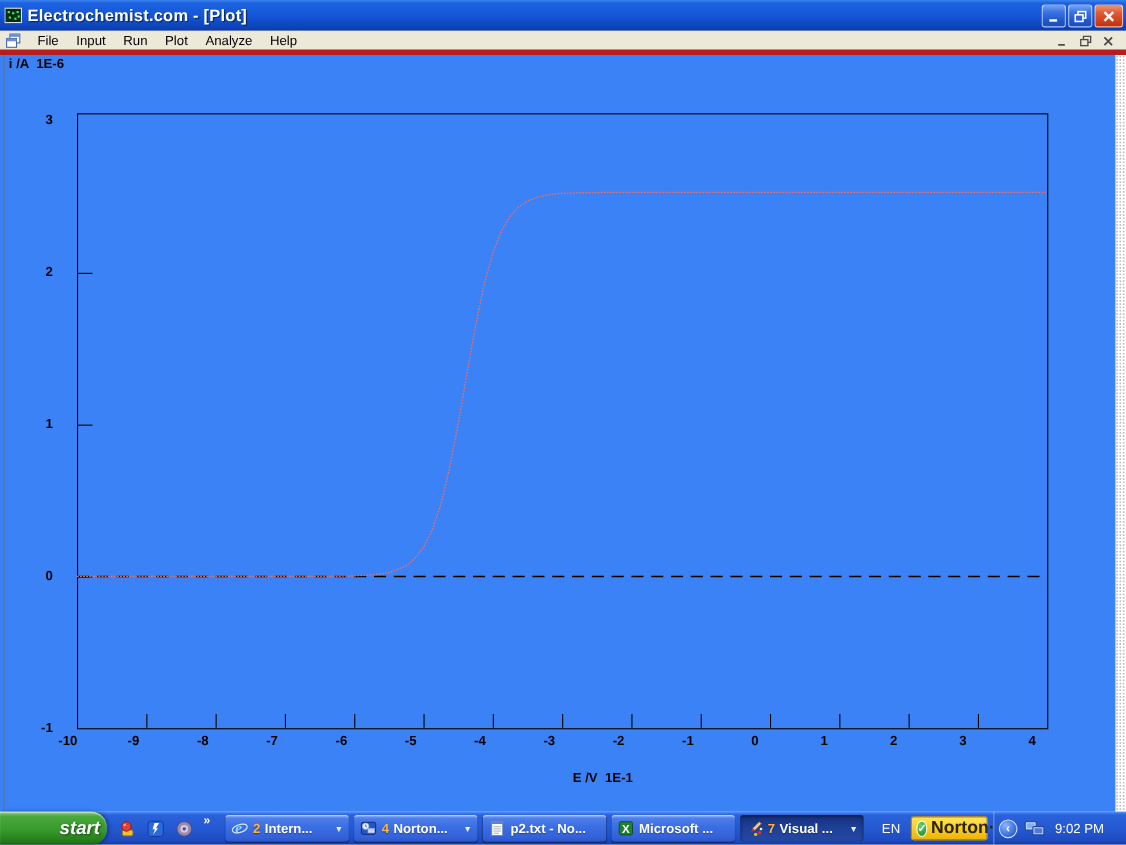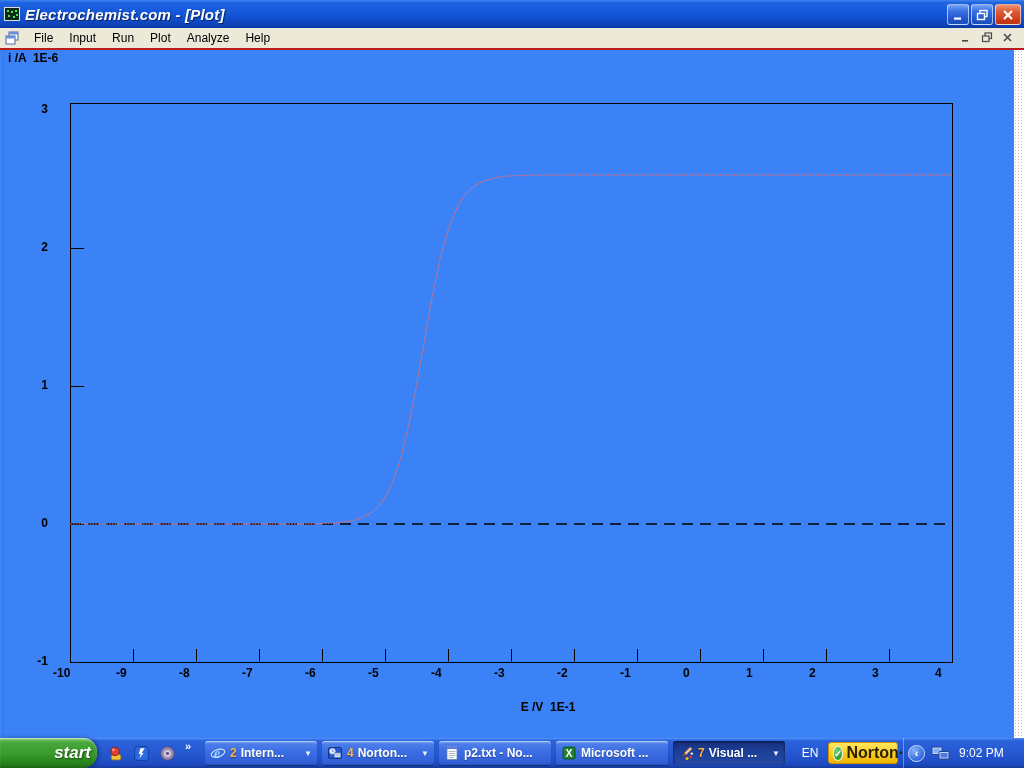--- a/index.html
+++ b/index.html
@@ -5,31 +5,31 @@
   * { margin:0; padding:0; box-sizing:border-box; }
   html,body { width:1024px; height:768px; overflow:hidden; font-family:"Liberation Sans", sans-serif; }
   #screen { position:relative; width:1024px; height:768px; background:#fff; }
 
   
   .titlebar { position:absolute; left:0; top:0; width:1024px; height:28px;
     background:linear-gradient(180deg,#3c82ee 0%,#1d63e0 10%,#1354d6 55%,#0d41b4 92%,#0a379f 100%);
     display:flex; align-items:center; }
   .app-icon { width:16px; height:16px; margin:0 5px 0 4px; }
   .title-text { color:#fff; font-weight:bold; font-size:15px; letter-spacing:.2px;
-    text-shadow:1px 1px 1px rgba(0,0,0,.55); white-space:pre;font-style:italic; }
+    text-shadow:1px 1px 1px rgba(0,0,0,.55); white-space:pre; }
   .winbtns { position:absolute; right:3px; top:4px; display:flex; gap:2px; }
   .winbtn { width:22px; height:21px; border-radius:3px; border:1px solid rgba(255,255,255,.6);
     background:linear-gradient(180deg,#78a4f2 0%,#3b74e6 30%,#2258cd 70%,#1b4cba 100%);
     display:flex; align-items:center; justify-content:center; }
   .winbtn.close { width:26px;
     background:linear-gradient(180deg,#f0926f 0%,#e05a36 35%,#cf3f1c 75%,#b83312 100%); }
 
   
   .menubar { position:absolute; left:0; top:28px; width:1024px; height:22px; background:#ece9d8;
-    display:flex; align-items:center; border-bottom:2px solid #b91c1c; }
+    display:flex; align-items:center; border-bottom:5px solid #b91c1c; }
   .mdi-icon { width:16px; height:16px; margin:0 6px 0 4px; }
   .menu-item { font-size:12px; color:#000; padding:2px 8px; cursor:default; }
   .mdi-controls { position:absolute; right:8px; top:2px; display:flex; gap:4px; }
   .mdibtn { width:17px; height:15px; display:flex; align-items:center; justify-content:center; }
 
   
   .client { position:absolute; left:0; top:50px; width:1024px; height:688px; background:#3b82f6; }
   .client-left-edge { position:absolute; left:3px; top:0; width:1px; height:688px; background:#6f6f6f; }
   .client-right-edge { position:absolute; right:0; top:0; width:10px; height:688px;
     background-color:#fff; background-image:radial-gradient(#bfbfbf 28%, transparent 30%);

